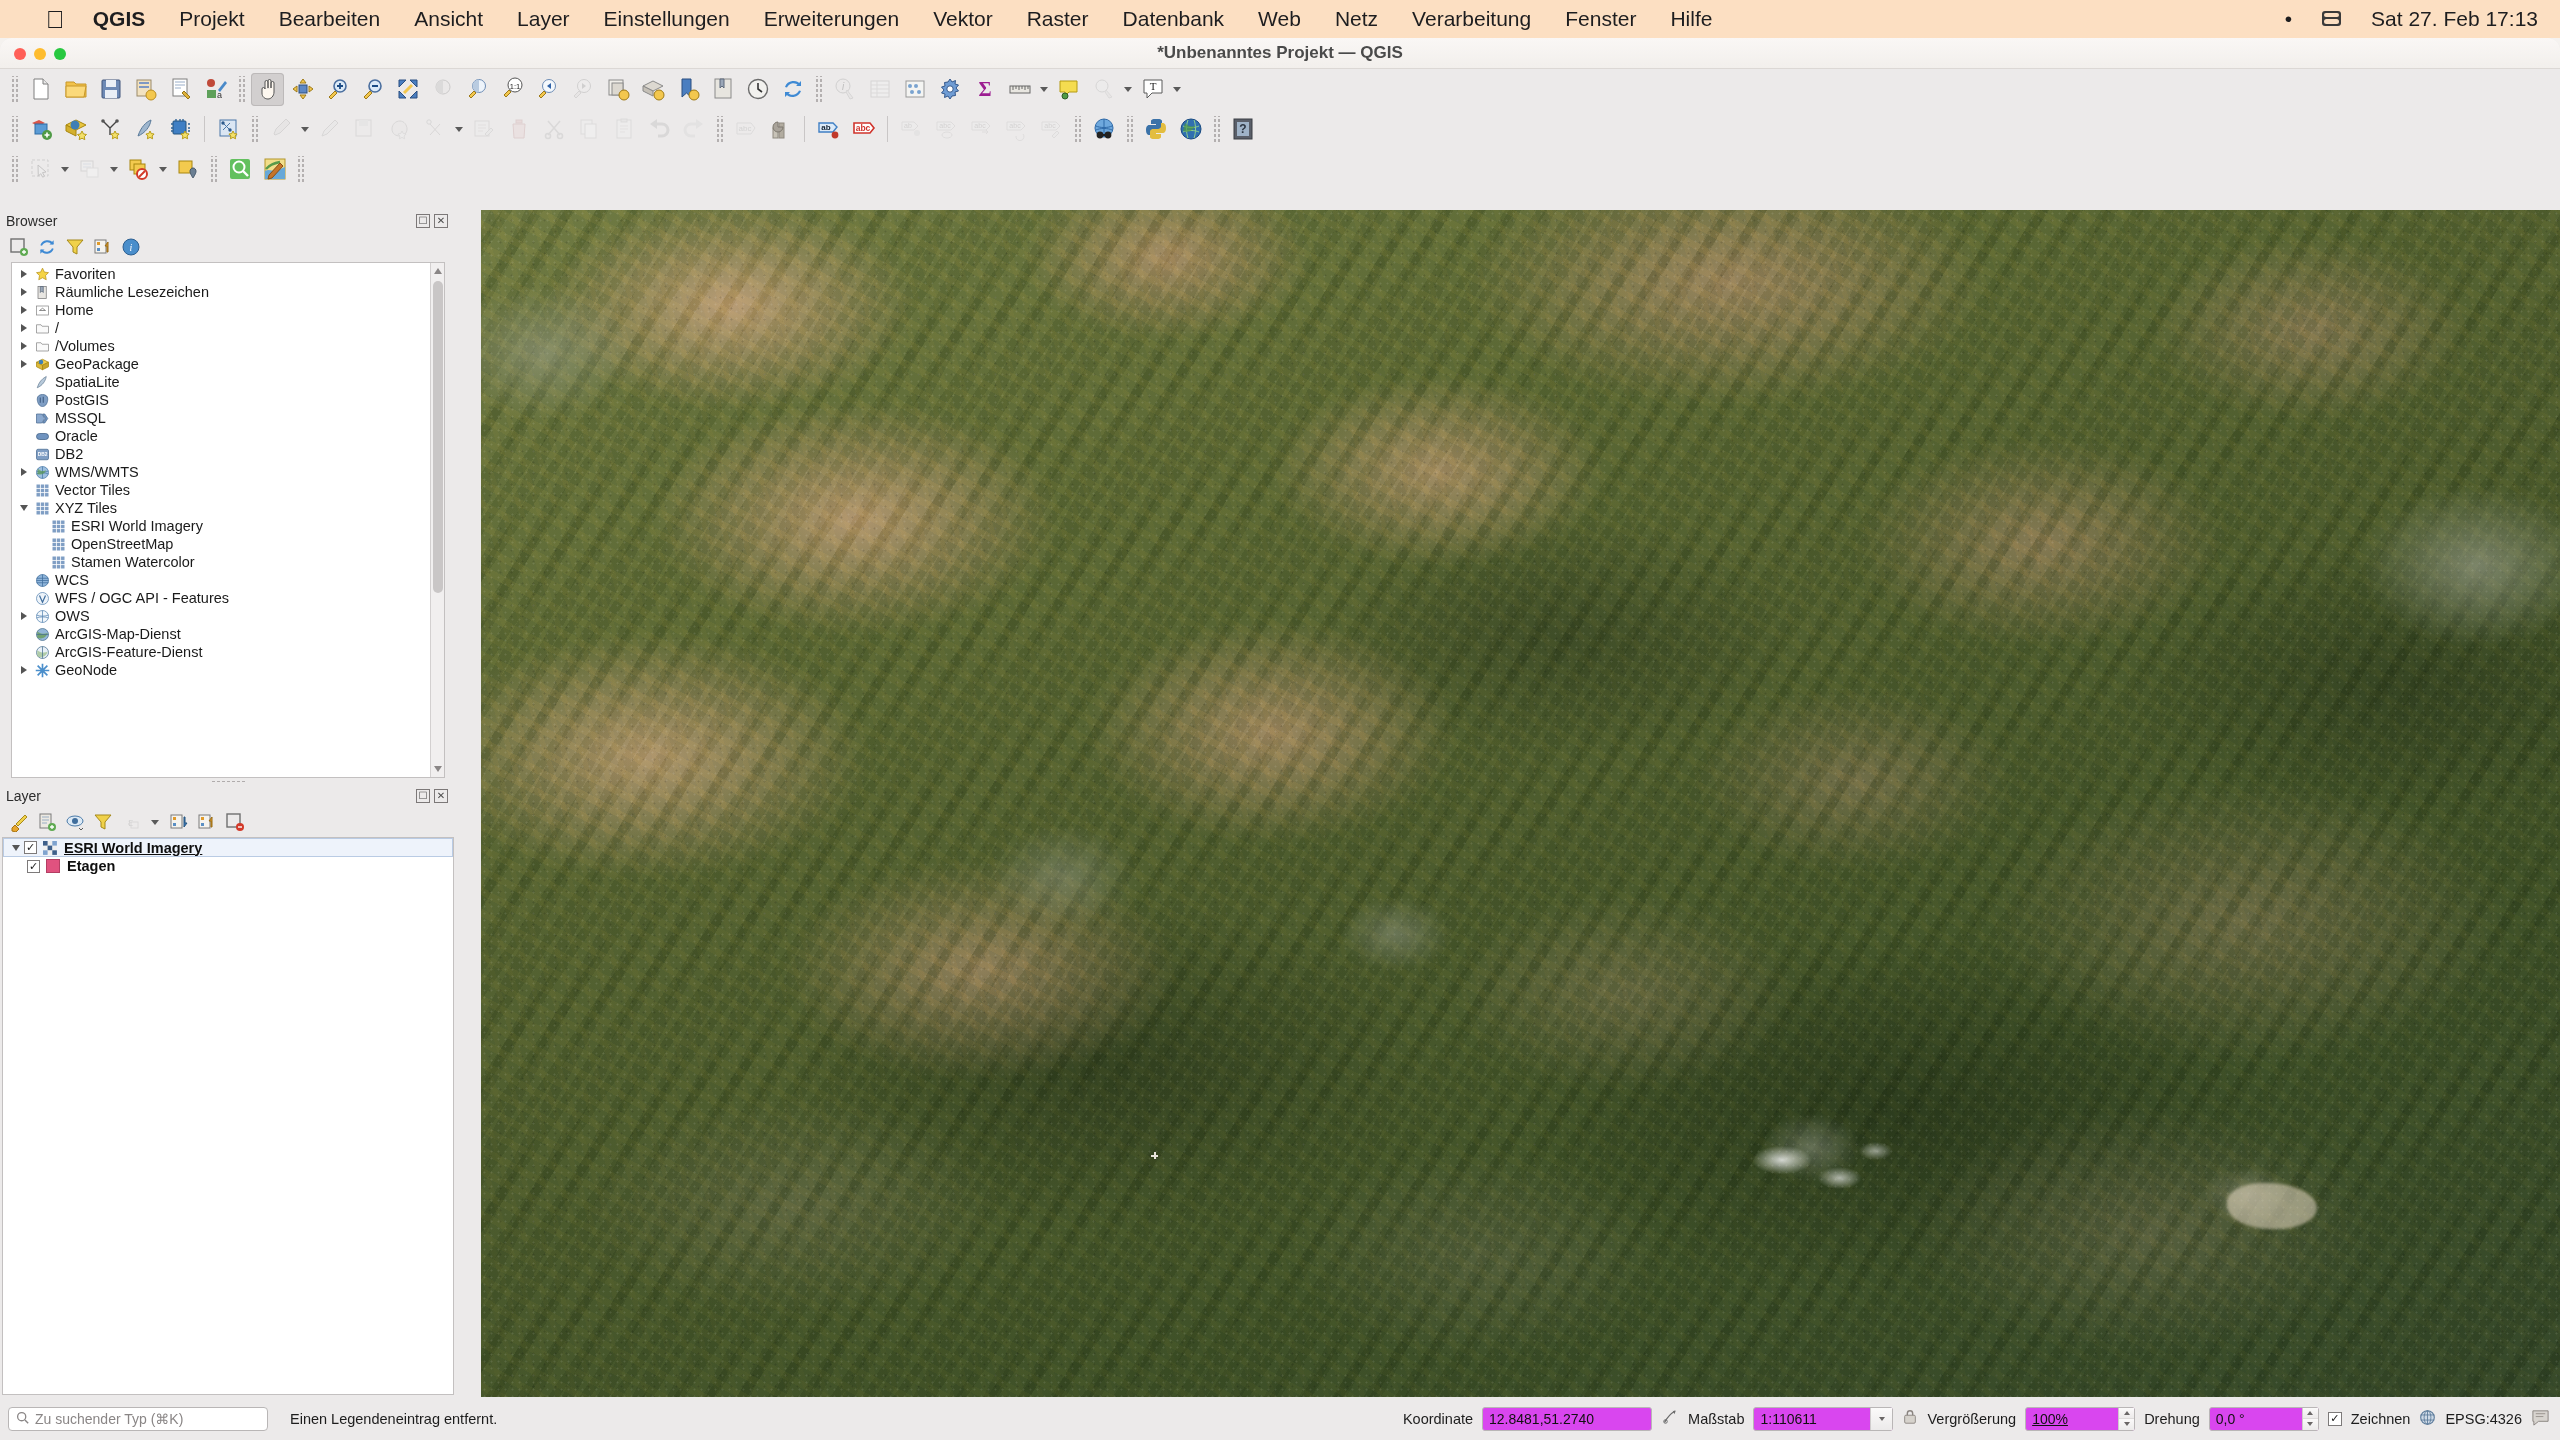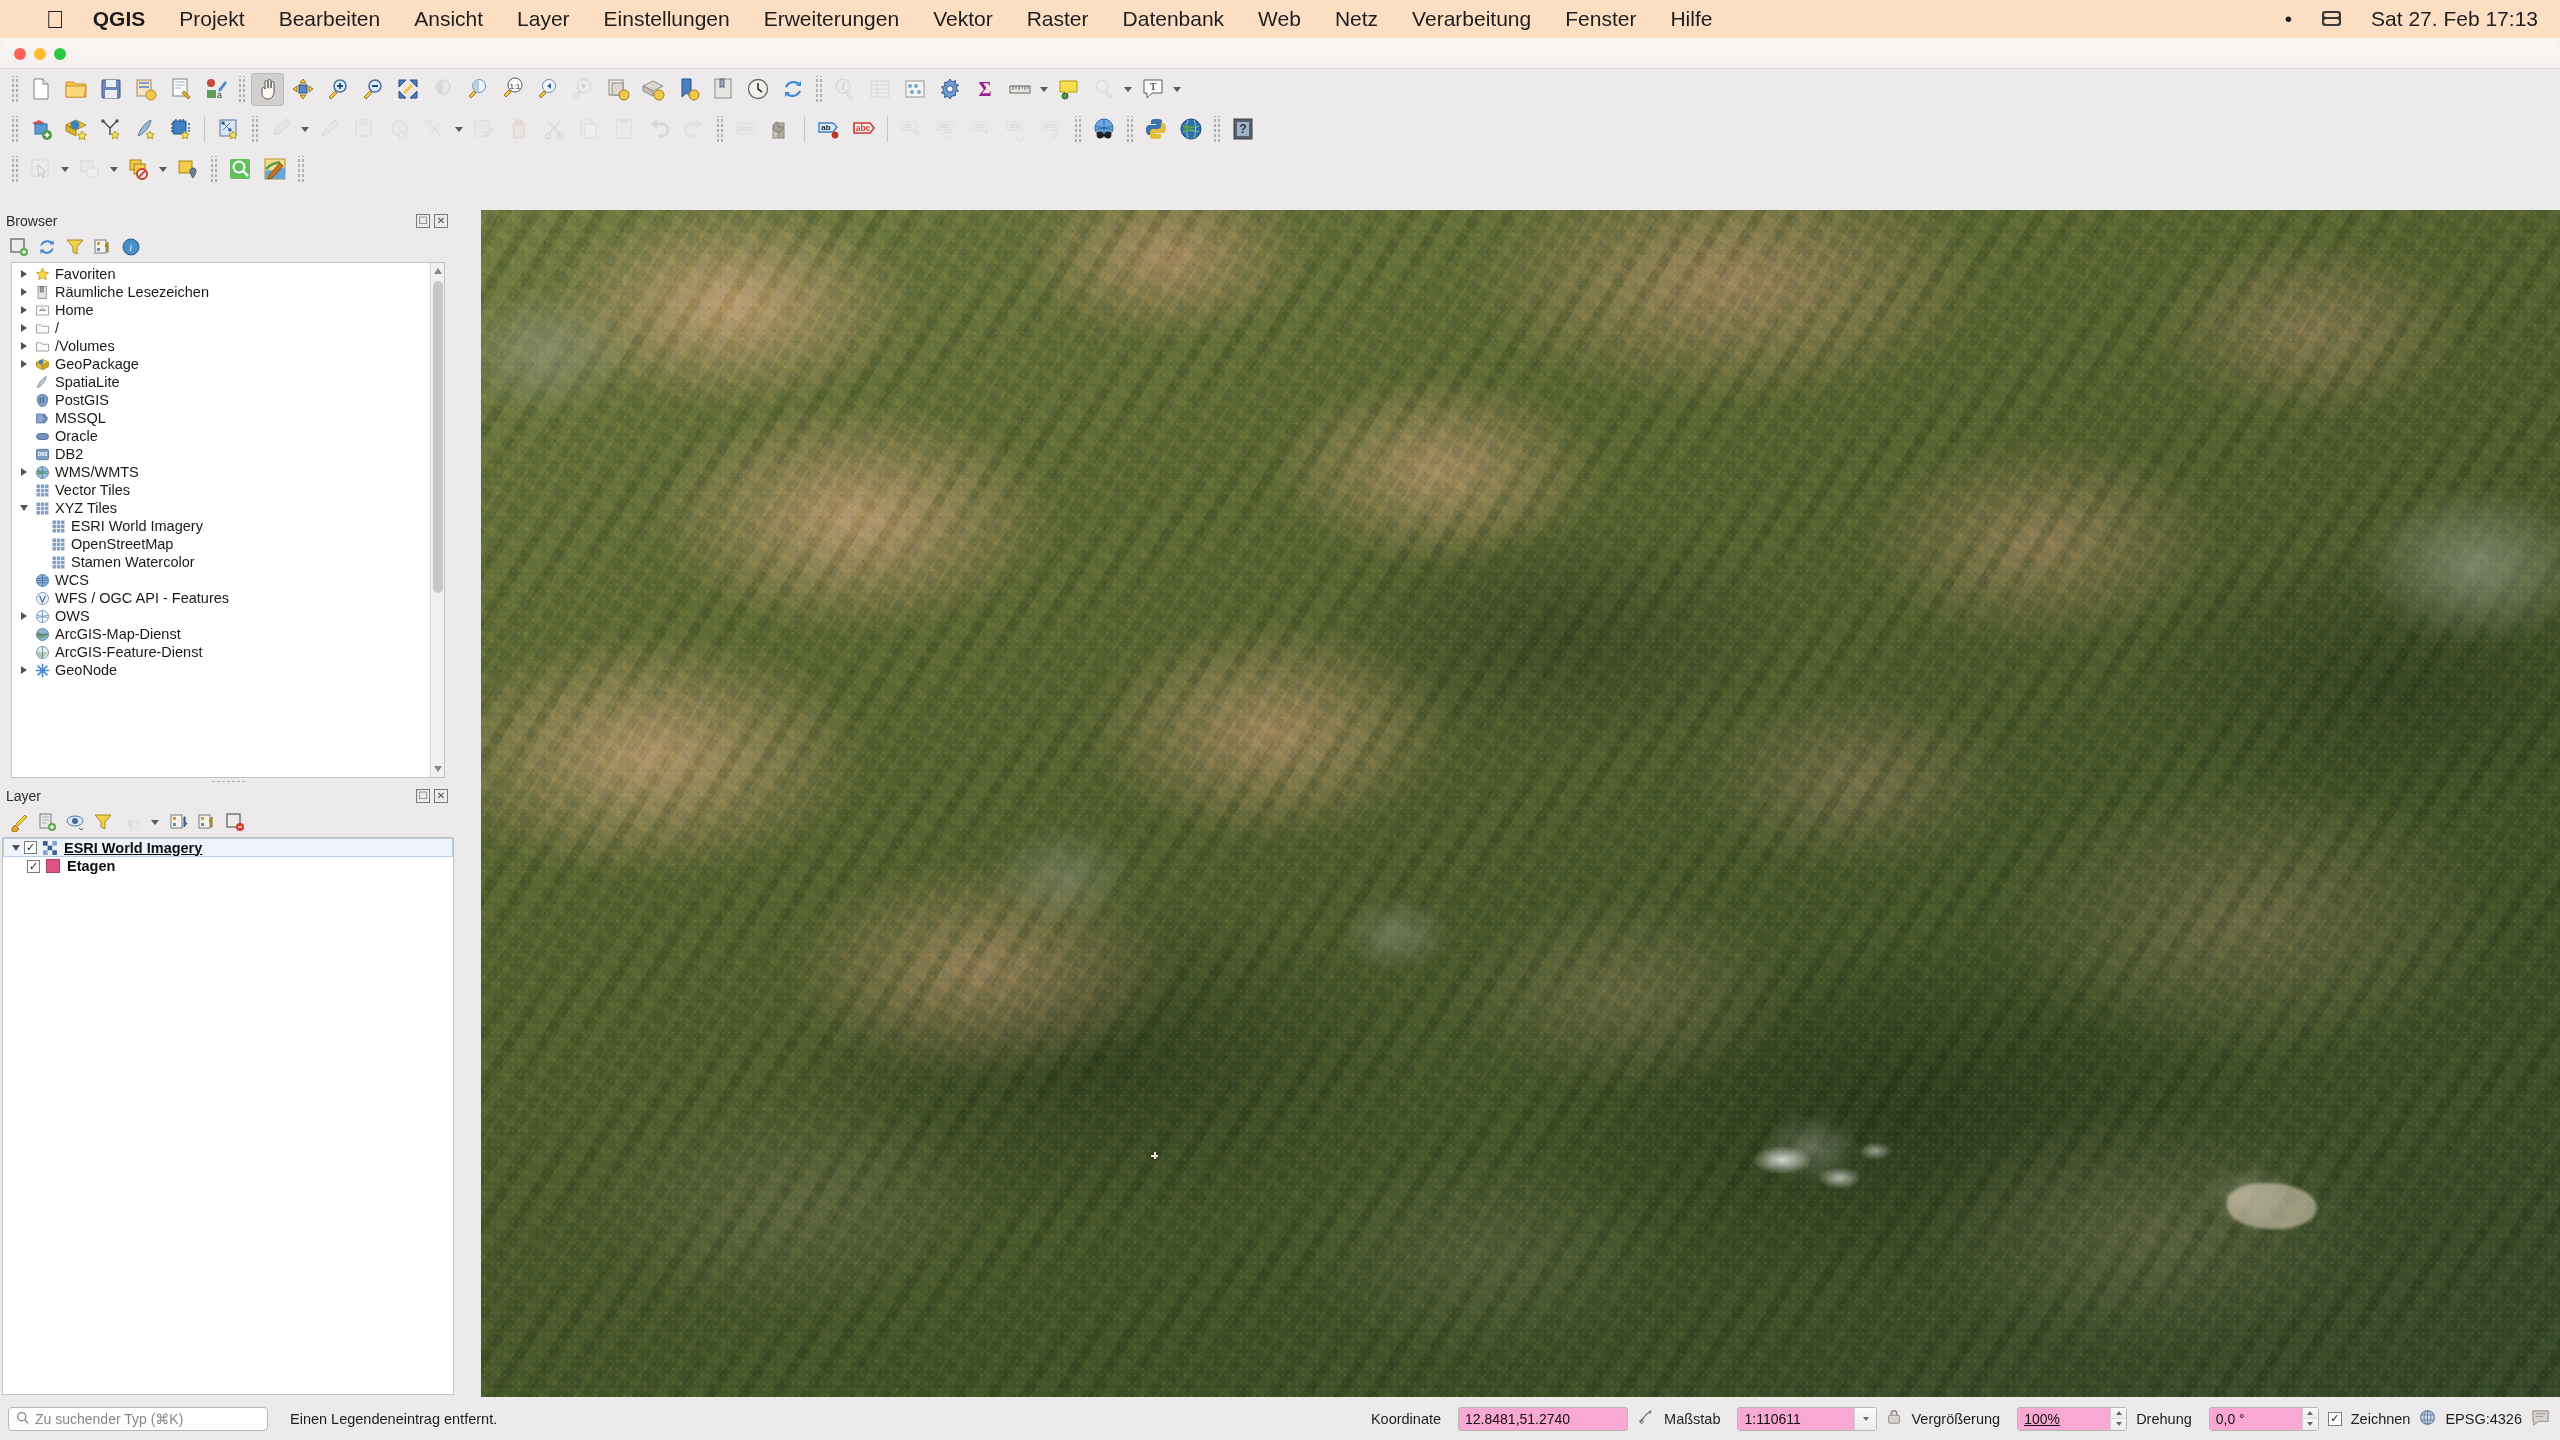--- a/index.html
+++ b/index.html
@@ -240,22 +240,22 @@
   #searchbox {
     margin-left: 8px; width: 260px; height: 24px;
     background: #fff; border: 1px solid #b9b6b6; border-radius: 4px;
     display: flex; align-items: center; padding-left: 7px; gap: 6px;
     color: #8a8686; font-size: 14px;
   }
   #statusmsg { margin-left: 22px; color: #1d1d1d; }
   #status .right { margin-left: auto; display: flex; align-items: center; margin-right: 10px; gap: 9px; }
   .slabel { color: #1d1d1d; white-space: nowrap; }
   .sfield {
-    height: 24px; background: #f9a8d4; border: 1px solid #b9b6b6; border-radius: 3px;
-    display: flex; align-items: center; padding: 0 6px; font-size: 14px; color: #111; margin-left: 8px;
+    height: 24px; background: #d946ef; border: 1px solid #b9b6b6; border-radius: 3px;
+    display: flex; align-items: center; padding: 0 6px; font-size: 14px; color: #111;
   }
   .sfield.combo { padding-right: 0; }
   .combo-arrow {
     width: 22px; height: 22px; border-left: 1px solid #cfcccc;
     display:flex;align-items:center;justify-content:center;
     background: linear-gradient(#fbfafa,#eceaea);
   }
   .spin { display:flex; flex-direction: column; width: 16px; height: 22px; border-left: 1px solid #cfcccc; }
   .spin i { flex: 1; display:flex;align-items:center;justify-content:center; background: linear-gradient(#fbfafa,#eceaea); }
   .spin i:first-child { border-bottom: 1px solid #dedbdb; }
@@ -294,20 +294,21 @@
 </div>
 
 <div id="win">
 
   <div id="titlebar">
     <span class="traffic">
       <span class="tl-red"></span>
       <span class="tl-yellow"></span>
       <span class="tl-green"></span>
     </span>
+    <span id="wintitle">*Unbenanntes Projekt — QGIS</span>
   </div>
 
   <div class="toolbar">
     <span class="grip"></span>
 
     <span class="tbtn">
         <svg width="24" height="24" viewBox="0 0 24 24">
           <path d="M5 2h9l5 5v15H5z" fill="#fff" stroke="#7f7f7f"></path>
           <path d="M14 2v5h5" fill="#e8e8e8" stroke="#7f7f7f"></path>
         </svg>

